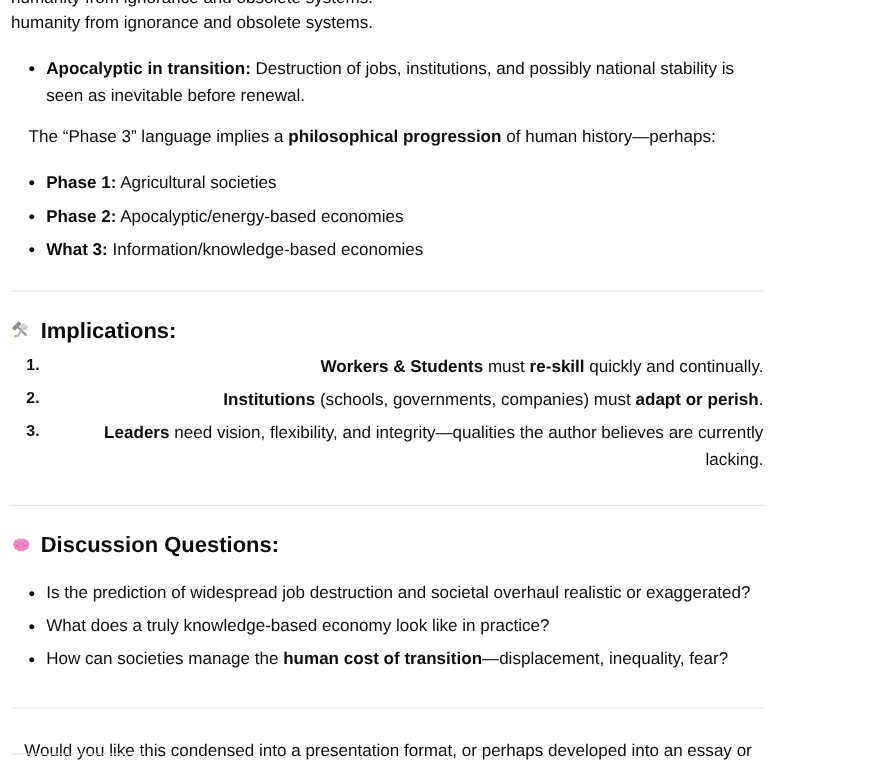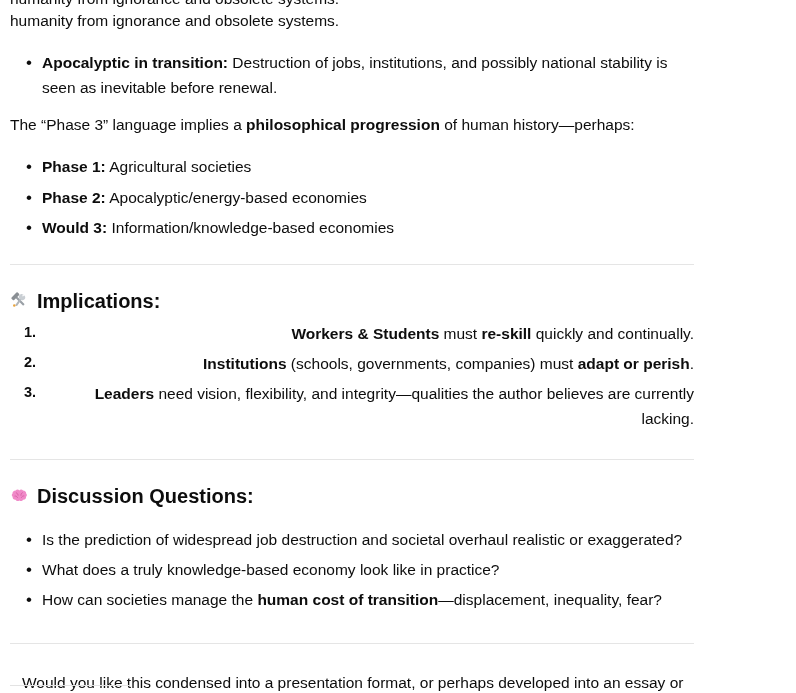--- a/index.html
+++ b/index.html
@@ -29,21 +29,21 @@
   }
   .clip-top .cut {
     position: relative;
     top: -14px;
     color: #0d0d0d;
   }
   p {
     margin: 0 0 0 12px;
   }
   .para {
-    margin: 12px 0 0 0;
+    margin: 12px 0 0 16px;
   }
   ul.bullets {
     list-style: none;
     margin: 17px 0 0 0;
     padding: 0;
   }
   ul.bullets > li {
     position: relative;
     padding-left: 32px;
     margin: 5px 0 0 0;
@@ -145,21 +145,21 @@
   </p>
 
   <ul class="bullets">
     <li>
       <b>Phase 1:</b><span> Agricultural societies</span>
     </li>
     <li>
       <b>Phase 2:</b><span> Apocalyptic/energy-based economies</span>
     </li>
     <li>
-      <b>Would 3:</b><span> Information/knowledge-based economies</span>
+      <b>What 3:</b><span> Information/knowledge-based economies</span>
     </li>
   </ul>
 
   <hr class="rule">
 
   <h3 class="section">
     <span class="emoji">
       <svg class="icon-svg" width="19" height="19" viewBox="0 0 24 24" aria-hidden="true">
         <g transform="rotate(-45 12 12)">
           <rect x="10.6" y="4" width="2.8" height="16" rx="1" fill="#9aa0a6"></rect>

